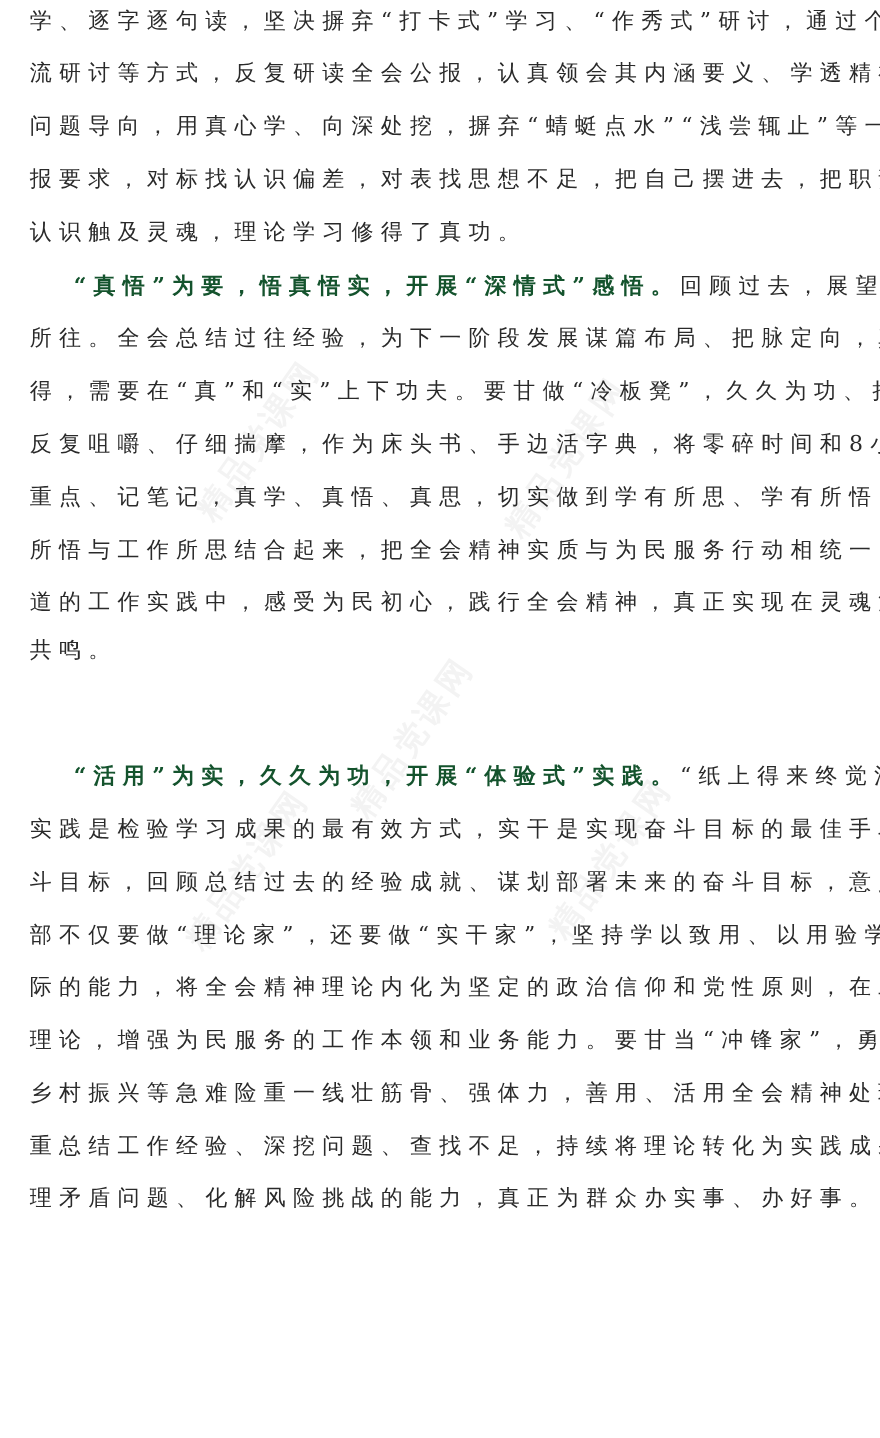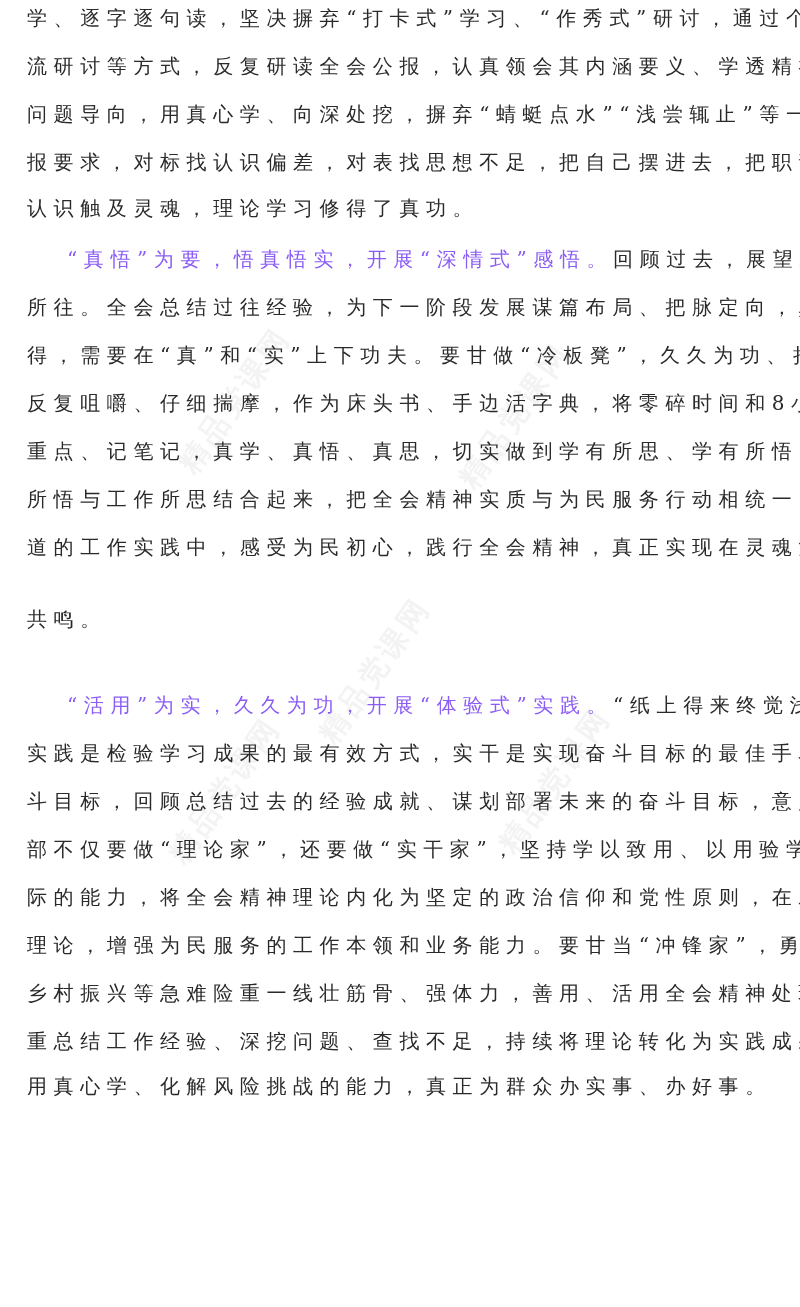--- a/index.html
+++ b/index.html
@@ -27,29 +27,28 @@
     height: 30px;
     font-size: 20px;
     line-height: 30px;
     white-space: nowrap;
     letter-spacing: 6.6px;
     text-align: justify;
     text-align-last: justify;
   }
   .line.last {
     text-align-last: left;
-    font-family: Liberation Mono, monospace;
   }
   .line.indent {
     left: 67px;
     width: 708px;
   }
   .bold {
-    font-weight: normal;
-    color: #8b5cf6;
+    font-weight: bold;
+    color: #14532d;
   }
   .wm {
     position: absolute;
     font-family: "DejaVu Sans", sans-serif;
     font-size: 30px;
     font-weight: bold;
     color: rgba(120,120,120,0.09);
     letter-spacing: 4px;
     transform: rotate(-55deg);
     transform-origin: center center;
@@ -79,30 +78,30 @@
   <div>
     <div class="line indent" style="top:244px;">
       <span class="bold">“真悟”为要，悟真悟实，开展“深情式”感悟。</span><span>回顾过去，展望未来，之所从来，方明</span>
     </div>
     <div class="line" style="top:292px;">所往。全会总结过往经验，为下一阶段发展谋篇布局、把脉定向，真正做到学有所悟、悟有所</div>
     <div class="line" style="top:340px;">得，需要在“真”和“实”上下功夫。要甘做“冷板凳”，久久为功、持之以恒地把公报全文</div>
     <div class="line" style="top:388px;">反复咀嚼、仔细揣摩，作为床头书、手边活字典，将零碎时间和8小时以外充分利用起来，划</div>
     <div class="line" style="top:436px;">重点、记笔记，真学、真悟、真思，切实做到学有所思、学有所悟、悟有所得。要善于把理论</div>
     <div class="line" style="top:484px;">所悟与工作所思结合起来，把全会精神实质与为民服务行动相统一，在深入田间地头、街头巷</div>
     <div class="line" style="top:532px;">道的工作实践中，感受为民初心，践行全会精神，真正实现在灵魂深处悟精神，在思想深处有</div>
-    <div class="line last" style="top:606px;">共鸣。</div>
+    <div class="line last" style="top:575px;">共鸣。</div>
   </div>
 
   <div>
     <div class="line indent" style="top:690px;">
       <span class="bold">“活用”为实，久久为功，开展“体验式”实践。</span><span>“纸上得来终觉浅，绝知此事要躬行”，</span>
     </div>
     <div class="line" style="top:738px;">实践是检验学习成果的最有效方式，实干是实现奋斗目标的最佳手段。全会立足第二个百年奋</div>
     <div class="line" style="top:786px;">斗目标，回顾总结过去的经验成就、谋划部署未来的奋斗目标，意义重大、影响深远。党员干</div>
     <div class="line" style="top:834px;">部不仅要做“理论家”，还要做“实干家”，坚持学以致用、以用验学，不断强化理论联系实</div>
     <div class="line" style="top:882px;">际的能力，将全会精神理论内化为坚定的政治信仰和党性原则，在工作的落实上用活全会精神</div>
     <div class="line" style="top:930px;">理论，增强为民服务的工作本领和业务能力。要甘当“冲锋家”，勇于到疫情防控、项目征收、</div>
     <div class="line" style="top:978px;">乡村振兴等急难险重一线壮筋骨、强体力，善用、活用全会精神处理、应对各类棘手问题，注</div>
     <div class="line" style="top:1026px;">重总结工作经验、深挖问题、查找不足，持续将理论转化为实践成果、工作效果，不断提高处</div>
-    <div class="line last" style="top:1073px;">用真心学、化解风险挑战的能力，真正为群众办实事、办好事。</div>
+    <div class="line last" style="top:1073px;">理矛盾问题、化解风险挑战的能力，真正为群众办实事、办好事。</div>
   </div>
 
 </div>
 
 </body></html>

